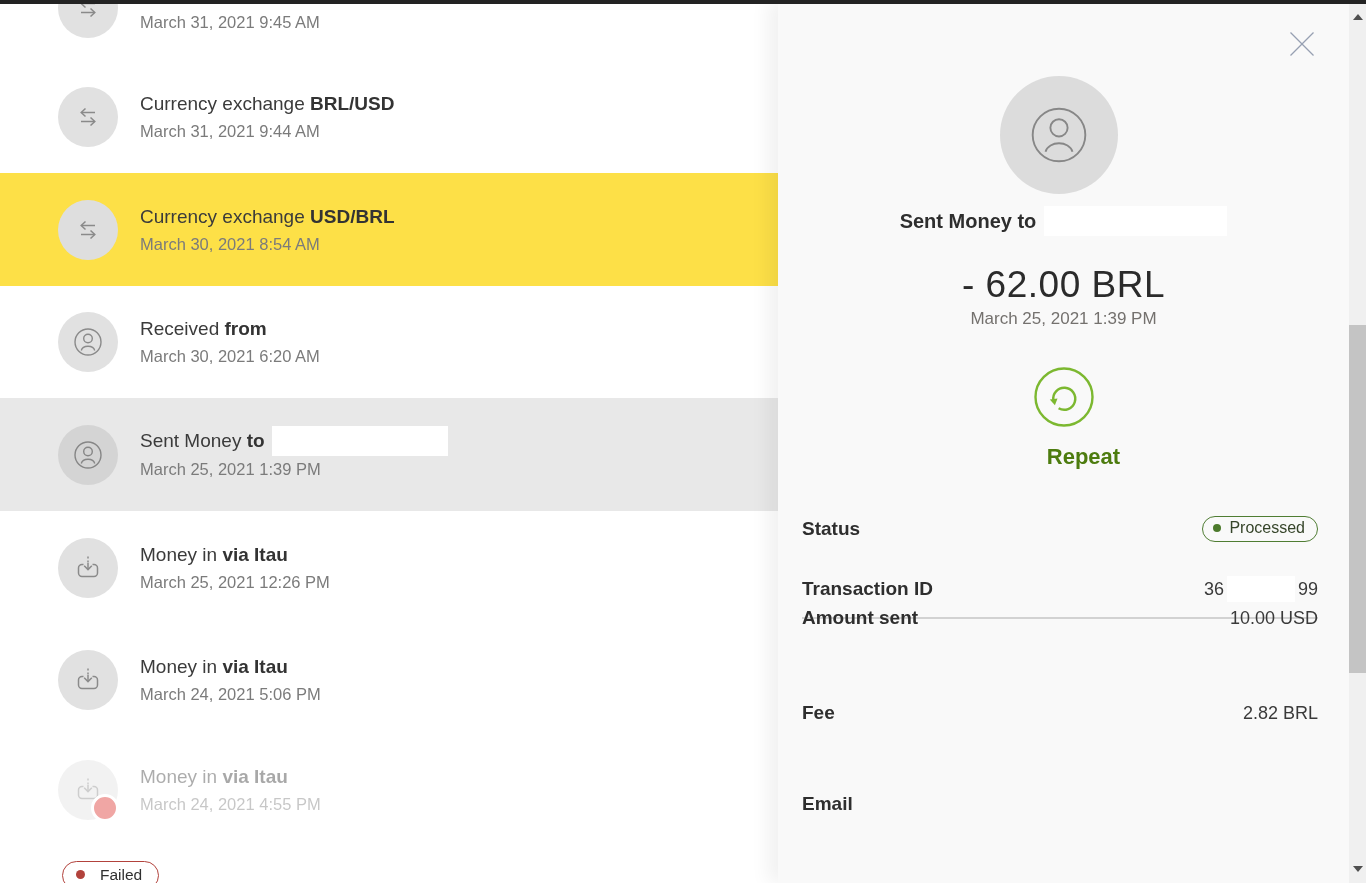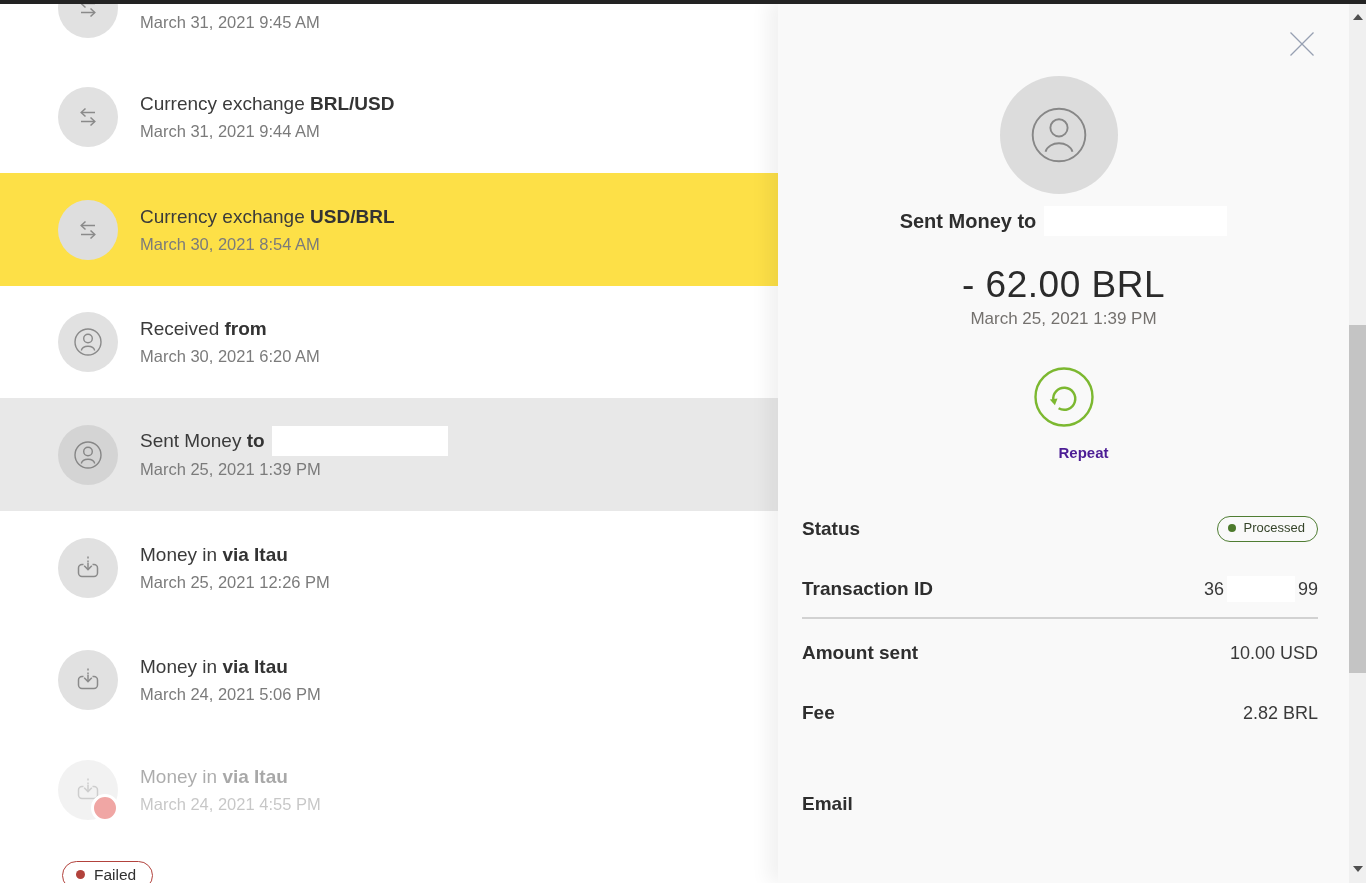--- a/index.html
+++ b/index.html
@@ -24,46 +24,46 @@
   .redact{background:#ffffff;display:inline-block;}
   .ttl .redact{width:176px;height:30px;margin-left:7px;vertical-align:-9px;}
   .partial{display:block;padding-left:140px;padding-top:9px;}
   .partial .circ{position:absolute;top:-22px;left:58px;}
   .faded .circ,.faded .tcol{opacity:.42;}
   .pinkdot{position:absolute;left:91px;top:58px;width:22px;height:22px;border-radius:50%;
            background:#f0a6a4;border:3px solid #fff;}
   .badge-failed{position:absolute;left:62px;top:861px;display:inline-flex;align-items:center;gap:9px;
            border:1.5px solid #b2423c;border-radius:15px;padding:4px 16px 6px 13px;background:#fff;z-index:5;}
   .badge-failed .dot{width:9px;height:9px;border-radius:50%;background:#b2423c;}
-  .badge-failed .txt{font-size:15.5px;color:#303030;line-height:17px;}
+  .badge-failed .txt{font-size:15.5px;color:#303030;line-height:17px;margin-left:6px;}
 
   
   .panel{position:absolute;top:0;left:778px;width:571px;height:883px;background:#f9f9f9;
          box-shadow:-10px 0 18px rgba(0,0,0,.06);z-index:10;}
   .close{position:absolute;top:30px;right:33px;width:28px;height:28px;cursor:pointer;}
   .avatar{position:absolute;top:76px;left:222px;width:118px;height:118px;border-radius:50%;
           background:#dcdcdc;display:flex;align-items:center;justify-content:center;}
   .heading-line{position:absolute;top:205px;left:0;width:100%;height:32px;display:flex;
           justify-content:center;align-items:center;gap:8px;}
   .heading{font-size:20px;font-weight:700;color:#2e2e2e;white-space:nowrap;}
   .heading-line .redact{width:183px;height:30px;}
   .amount{position:absolute;top:252px;left:0;width:100%;text-align:center;font-size:37px;
           line-height:42px;color:#2b2b2b;letter-spacing:.5px;margin-top:12px;}
   .pdate{position:absolute;top:309px;left:0;width:100%;text-align:center;font-size:17px;color:#74716e;}
   .repeat{position:absolute;top:366px;left:0;width:100%;display:flex;flex-direction:column;
           align-items:center;gap:12px;cursor:pointer;}
-  .rlabel{color:#4c1d95;font-size:15px;font-weight:700;margin-left:40px;}
+  .rlabel{color:#4d7c0f;font-size:22px;font-weight:700;margin-left:40px;}
   .frow{position:absolute;left:24px;right:31px;height:30px;display:flex;
         justify-content:space-between;align-items:center;}
   .flabel{font-size:19px;font-weight:700;color:#2e2e2e;}
   .fvalue{font-size:18px;color:#3a3a3a;display:flex;align-items:center;}
   .badge-processed{display:inline-flex;align-items:center;gap:8px;border:1.5px solid #4f7d33;
         border-radius:13px;padding:2px 12px 4px 10px;}
   .badge-processed .dot{width:8px;height:8px;border-radius:50%;background:#4c7a2c;}
-  .badge-processed .txt{font-size:13px;color:#36452a;line-height:18px;}
+  .badge-processed .txt{font-size:16px;color:#36452a;line-height:18px;}
   .divider-h{position:absolute;top:617px;left:24px;right:31px;height:1.5px;background:#d2d2d2;}
   .idbox{width:68px;height:26px;margin:0 3px;}
   .emailbox{width:158px;height:32px;margin-right:2px;}
 
   
   .sbar{position:absolute;right:0;top:0;width:17px;height:883px;background:#f0f0f0;z-index:60;}
   .sbtn{position:absolute;left:0;width:17px;height:17px;display:flex;align-items:center;
         justify-content:center;cursor:pointer;}
   .sbtn.up{top:8px;}
   .sbtn.down{bottom:6px;}
@@ -262,21 +262,21 @@
       <span class="flabel">Transaction ID</span>
       <span class="fvalue">
         <span>36</span>
         <span class="redact idbox"></span>
         <span>99</span>
       </span>
     </div>
 
     <div class="divider-h"></div>
 
-    <div class="frow" style="top:638px">
+    <div class="frow" style="top:603px">
       <span class="flabel">Amount sent</span>
       <span class="fvalue">10.00 USD</span>
     </div>
 
     <div class="frow" style="top:698px">
       <span class="flabel">Fee</span>
       <span class="fvalue">2.82 BRL</span>
     </div>
 
     <div class="frow" style="top:788px;height:32px">

